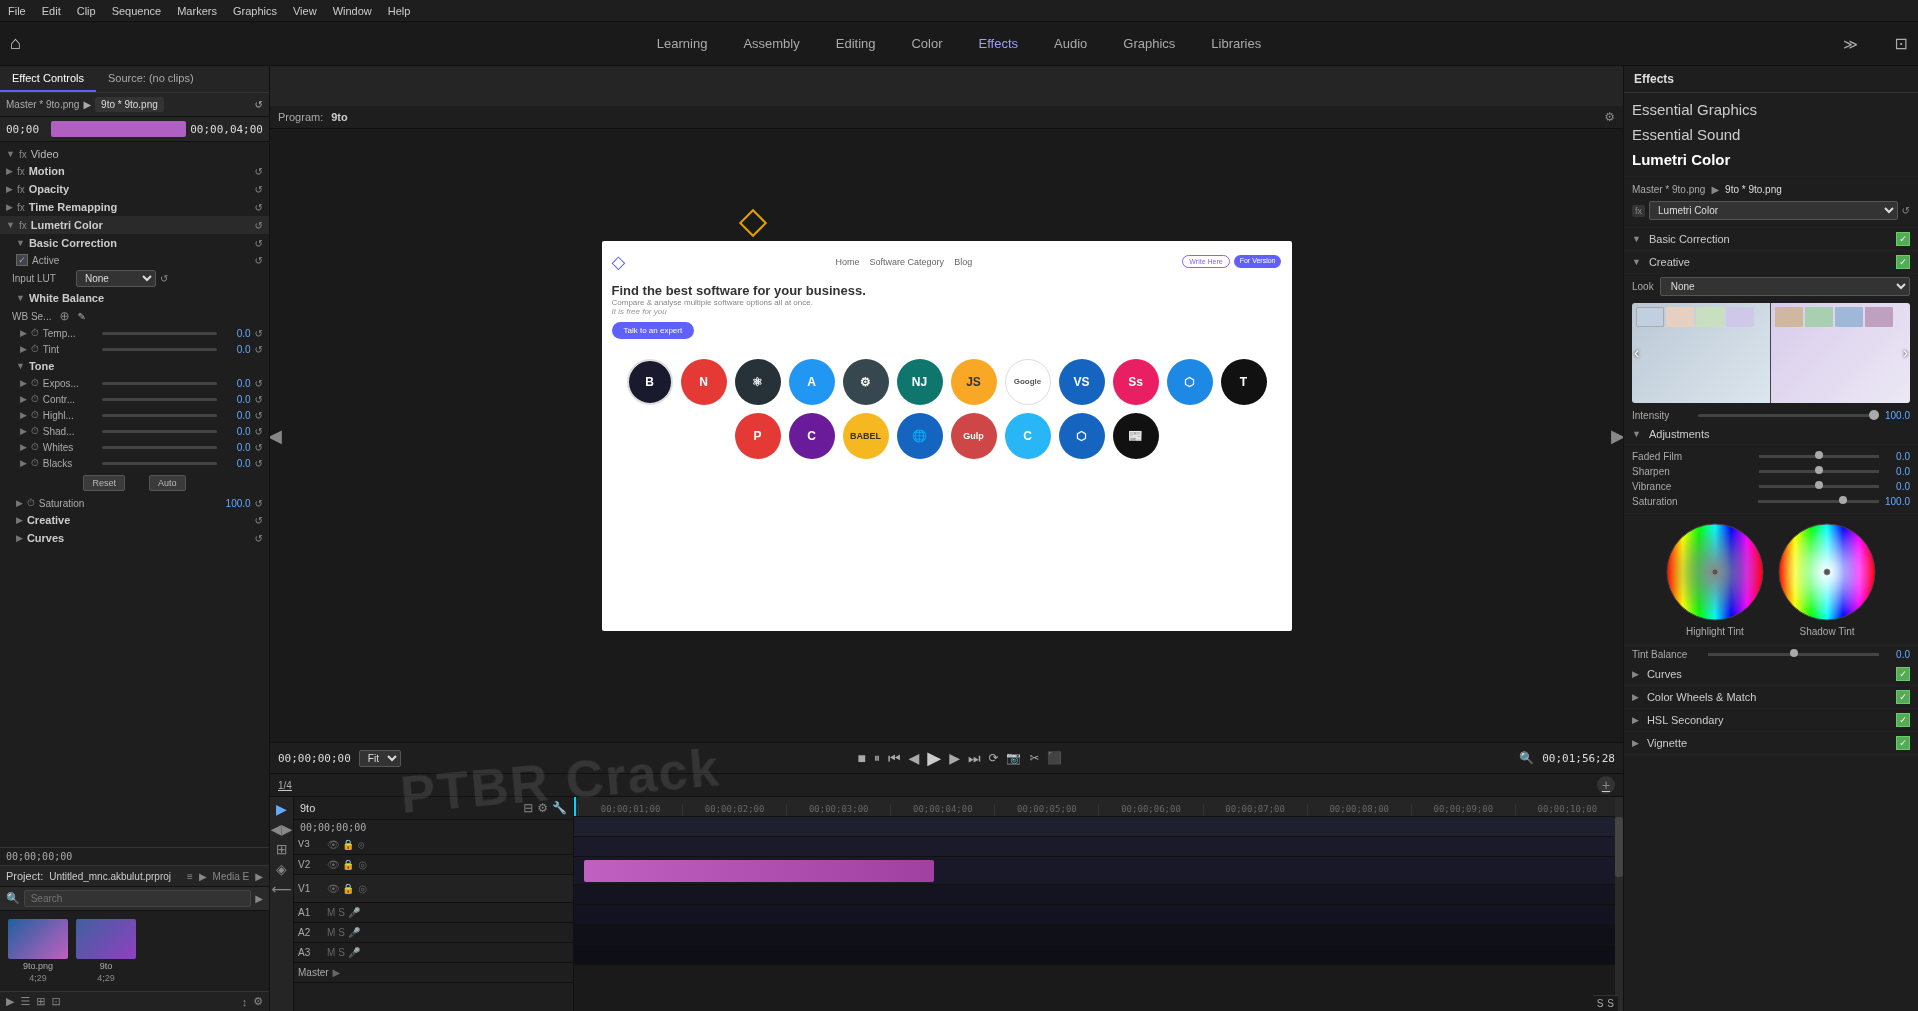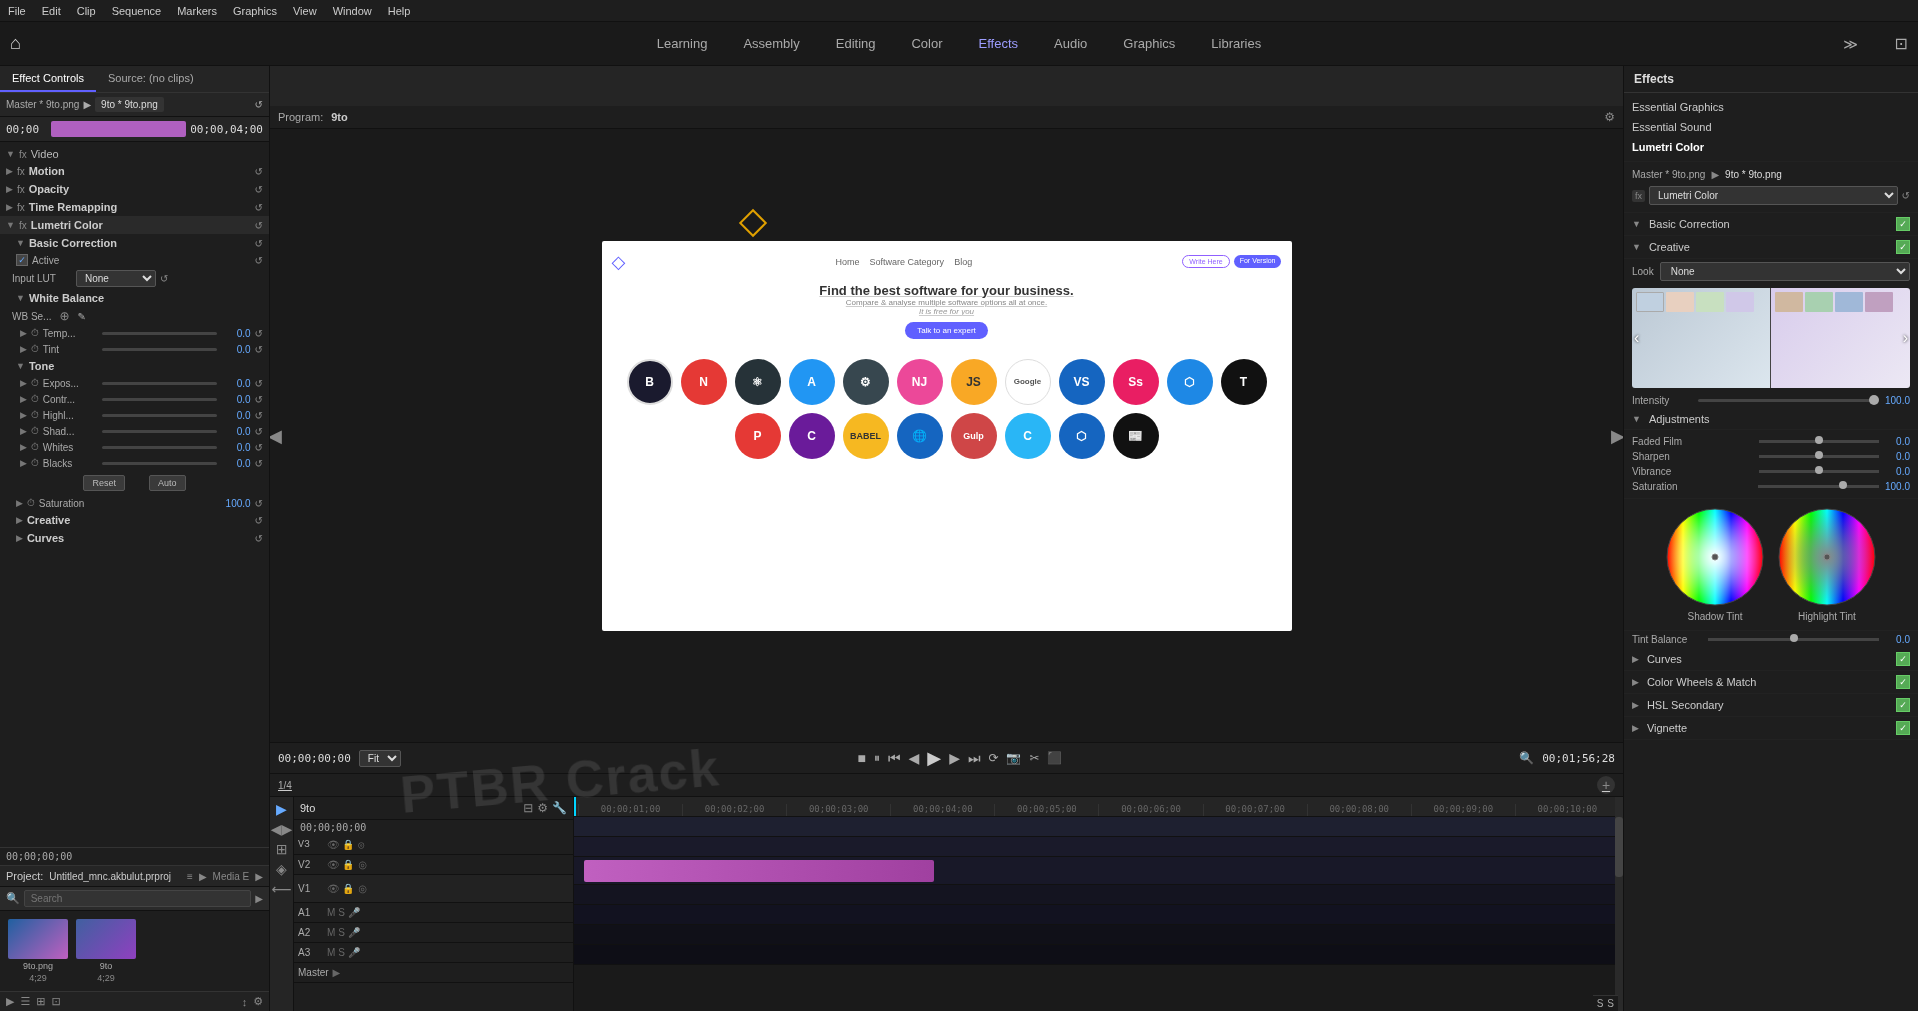--- a/index.html
+++ b/index.html
@@ -82,21 +82,21 @@
     .preview-image { width: 690px; height: 390px; background: #f0f0f0; border-radius: 2px; position: relative; overflow: hidden; }
 
     
     .website-mock { width: 100%; height: 100%; background: #fff; padding: 10px; }
     .website-header { display: flex; align-items: center; justify-content: space-between; margin-bottom: 8px; }
     .website-logo { font-size: 18px; color: #6060ff; }
     .website-nav { display: flex; gap: 10px; font-size: 9px; color: #666; }
     .website-btns { display: flex; gap: 4px; }
     .website-btn1 { background: #fff; border: 1px solid #9060ff; color: #9060ff; font-size: 7px; padding: 2px 6px; border-radius: 10px; }
     .website-btn2 { background: #6060ff; color: #fff; font-size: 7px; padding: 2px 6px; border-radius: 10px; }
-    .website-hero { text-align: center; margin: 10px 0; text-decoration: underline; }
+    .website-hero { margin: 10px 0; }
     .website-hero h2 { font-size: 13px; color: #333; font-weight: 600; }
     .website-hero p { font-size: 8px; color: #888; }
     .website-hero .italic { font-style: italic; color: #999; font-size: 8px; }
     .website-cta { display: inline-block; background: #6060ff; color: #fff; font-size: 8px; padding: 4px 12px; border-radius: 12px; margin-top: 6px; }
     .logos-grid { display: flex; flex-wrap: wrap; gap: 8px; justify-content: center; padding: 10px; }
     .logo-circle { width: 46px; height: 46px; border-radius: 50%; display: flex; align-items: center; justify-content: center; font-size: 12px; font-weight: bold; color: #fff; }
 
     .playback-bar { background: #1e1e1e; padding: 4px 8px; display: flex; align-items: center; gap: 8px; border-top: 1px solid #111; }
     .time-code { color: #ddd; font-size: 11px; font-family: monospace; }
     .fit-select { background: #333; border: 1px solid #555; color: #ddd; font-size: 10px; padding: 1px 4px; border-radius: 2px; }
@@ -127,21 +127,21 @@
     .track-row-right { height: 24px; border-bottom: 1px solid #111; position: relative; background: #1a1a1a; }
     .track-clip { position: absolute; top: 2px; height: 20px; border-radius: 2px; }
     .clip-video { background: linear-gradient(90deg, #c060c0, #a040a0); }
 
     
     .right-panel { width: 295px; background: #1e1e1e; border-left: 1px solid #111; display: flex; flex-direction: column; overflow-y: auto; }
     .right-panel-header { padding: 6px 10px; border-bottom: 1px solid #333; }
     .right-panel-title { color: #ddd; font-size: 12px; font-weight: 600; }
 
     .effects-list { padding: 4px 8px; border-bottom: 1px solid #222; }
-    .effect-item { padding: 4px 0; color: #ccc; font-size: 11px; cursor: pointer; }
+    .effect-item { padding: 4px 0; color: #ccc; font-size: 15px; cursor: pointer; }
 
     .lumetri-section { padding: 4px 8px; border-bottom: 1px solid #222; }
     .lumetri-row { display: flex; align-items: center; gap: 6px; padding: 3px 0; }
     .lumetri-select { background: #333; border: 1px solid #555; color: #ddd; font-size: 10px; padding: 2px 4px; border-radius: 2px; flex: 1; }
 
     .section-row { display: flex; align-items: center; padding: 4px 8px; border-bottom: 1px solid #222; cursor: pointer; }
     .section-row-title { color: #ccc; font-size: 11px; flex: 1; }
     .section-checkbox { width: 14px; height: 14px; background: #5a5; border: 1px solid #6c6; display: flex; align-items: center; justify-content: center; font-size: 9px; color: #fff; }
 
     .look-row { display: flex; align-items: center; padding: 3px 8px; gap: 6px; }
@@ -521,21 +521,21 @@
             <p>Compare &amp; analyse multiple software options all at once.</p>
             <p class="italic">It is free for you</p>
             <div class="website-cta">Talk to an expert</div>
           </div>
           <div class="logos-grid">
             <div class="logo-circle" style="background:#1a1a2e;border:2px solid #ddd;">B</div>
             <div class="logo-circle" style="background:#e53935;">N</div>
             <div class="logo-circle" style="background:#263238;">⚛</div>
             <div class="logo-circle" style="background:#2196f3;">A</div>
             <div class="logo-circle" style="background:#37474f;">⚙</div>
-            <div class="logo-circle" style="background:#ec4899;text-align:center;">NJ</div>
+            <div class="logo-circle" style="background:#0f766e;text-align:center;">NJ</div>
             <div class="logo-circle" style="background:#f9a825;color:#333;">JS</div>
             <div class="logo-circle" style="background:#fff;border:1px solid #ddd;font-size:8px;color:#555;">Google</div>
             <div class="logo-circle" style="background:#1565c0;">VS</div>
             <div class="logo-circle" style="background:#e91e63;">Ss</div>
             <div class="logo-circle" style="background:#1e88e5;">⬡</div>
             <div class="logo-circle" style="background:#111;">T</div>
             <div class="logo-circle" style="background:#e53935;">P</div>
             <div class="logo-circle" style="background:#6a1b9a;">C</div>
             <div class="logo-circle" style="background:#f6b821;font-size:9px;color:#333;">BABEL</div>
             <div class="logo-circle" style="background:#1565c0;">🌐</div>
@@ -819,20 +819,46 @@
       <div class="adj-row">
         <span class="adj-label">Saturation</span>
         <div class="adj-slider">
           <div style="position:absolute;top:-4px;left:70%;width:8px;height:8px;background:#aaa;border-radius:50%;transform:translateX(-50%);"></div>
         </div>
         <span class="adj-value">100.0</span>
       </div>
     </div>
 
     <div class="color-wheels-area">
+
+      <div class="color-wheel-wrap">
+        <div class="color-wheel">
+          <svg viewBox="0 0 100 100" xmlns="http://www.w3.org/2000/svg">
+            <defs>
+              <radialGradient id="rg2" cx="50%" cy="50%" r="50%">
+                <stop offset="0%" stop-color="#888"></stop>
+                <stop offset="100%" stop-color="#888" stop-opacity="0"></stop>
+              </radialGradient>
+              <linearGradient id="lg2" x1="0%" y1="0%" x2="100%" y2="0%">
+                <stop offset="0%" stop-color="#ff0000"></stop>
+                <stop offset="16.7%" stop-color="#ffff00"></stop>
+                <stop offset="33.3%" stop-color="#00ff00"></stop>
+                <stop offset="50%" stop-color="#00ffff"></stop>
+                <stop offset="66.7%" stop-color="#0000ff"></stop>
+                <stop offset="83.3%" stop-color="#ff00ff"></stop>
+                <stop offset="100%" stop-color="#ff0000"></stop>
+              </linearGradient>
+            </defs>
+            <circle cx="50" cy="50" r="48" fill="url(#lg2)" stroke="#444" stroke-width="1"></circle>
+            <circle cx="50" cy="50" r="48" fill="url(#rg2)"></circle>
+            <circle cx="50" cy="50" r="3" fill="#555" stroke="#888" stroke-width="1"></circle>
+          </svg>
+        </div>
+        <span class="wheel-label">Highlight Tint</span>
+      </div>
 
       <div class="color-wheel-wrap">
         <div class="color-wheel">
           <svg viewBox="0 0 100 100" xmlns="http://www.w3.org/2000/svg">
             <defs>
               <radialGradient id="rg1" cx="50%" cy="50%" r="50%">
                 <stop offset="0%" stop-color="#fff"></stop>
                 <stop offset="100%" stop-color="#fff" stop-opacity="0"></stop>
               </radialGradient>
               <linearGradient id="lg1" x1="0%" y1="0%" x2="100%" y2="0%">
@@ -845,46 +871,20 @@
                 <stop offset="100%" stop-color="#ff0000"></stop>
               </linearGradient>
             </defs>
             <circle cx="50" cy="50" r="48" fill="url(#lg1)" stroke="#444" stroke-width="1"></circle>
             <circle cx="50" cy="50" r="48" fill="url(#rg1)"></circle>
             <circle cx="50" cy="50" r="3" fill="#555" stroke="#888" stroke-width="1"></circle>
           </svg>
         </div>
         <span class="wheel-label">Shadow Tint</span>
       </div>
-
-      <div class="color-wheel-wrap">
-        <div class="color-wheel">
-          <svg viewBox="0 0 100 100" xmlns="http://www.w3.org/2000/svg">
-            <defs>
-              <radialGradient id="rg2" cx="50%" cy="50%" r="50%">
-                <stop offset="0%" stop-color="#888"></stop>
-                <stop offset="100%" stop-color="#888" stop-opacity="0"></stop>
-              </radialGradient>
-              <linearGradient id="lg2" x1="0%" y1="0%" x2="100%" y2="0%">
-                <stop offset="0%" stop-color="#ff0000"></stop>
-                <stop offset="16.7%" stop-color="#ffff00"></stop>
-                <stop offset="33.3%" stop-color="#00ff00"></stop>
-                <stop offset="50%" stop-color="#00ffff"></stop>
-                <stop offset="66.7%" stop-color="#0000ff"></stop>
-                <stop offset="83.3%" stop-color="#ff00ff"></stop>
-                <stop offset="100%" stop-color="#ff0000"></stop>
-              </linearGradient>
-            </defs>
-            <circle cx="50" cy="50" r="48" fill="url(#lg2)" stroke="#444" stroke-width="1"></circle>
-            <circle cx="50" cy="50" r="48" fill="url(#rg2)"></circle>
-            <circle cx="50" cy="50" r="3" fill="#555" stroke="#888" stroke-width="1"></circle>
-          </svg>
-        </div>
-        <span class="wheel-label">Highlight Tint</span>
-      </div>
     </div>
 
     <div class="tint-balance-row">
       <span class="tb-label">Tint Balance</span>
       <div class="tb-slider">
         <div style="position:absolute;top:-4px;left:50%;width:8px;height:8px;background:#aaa;border-radius:50%;transform:translateX(-50%);"></div>
       </div>
       <span class="tb-value">0.0</span>
     </div>
 

